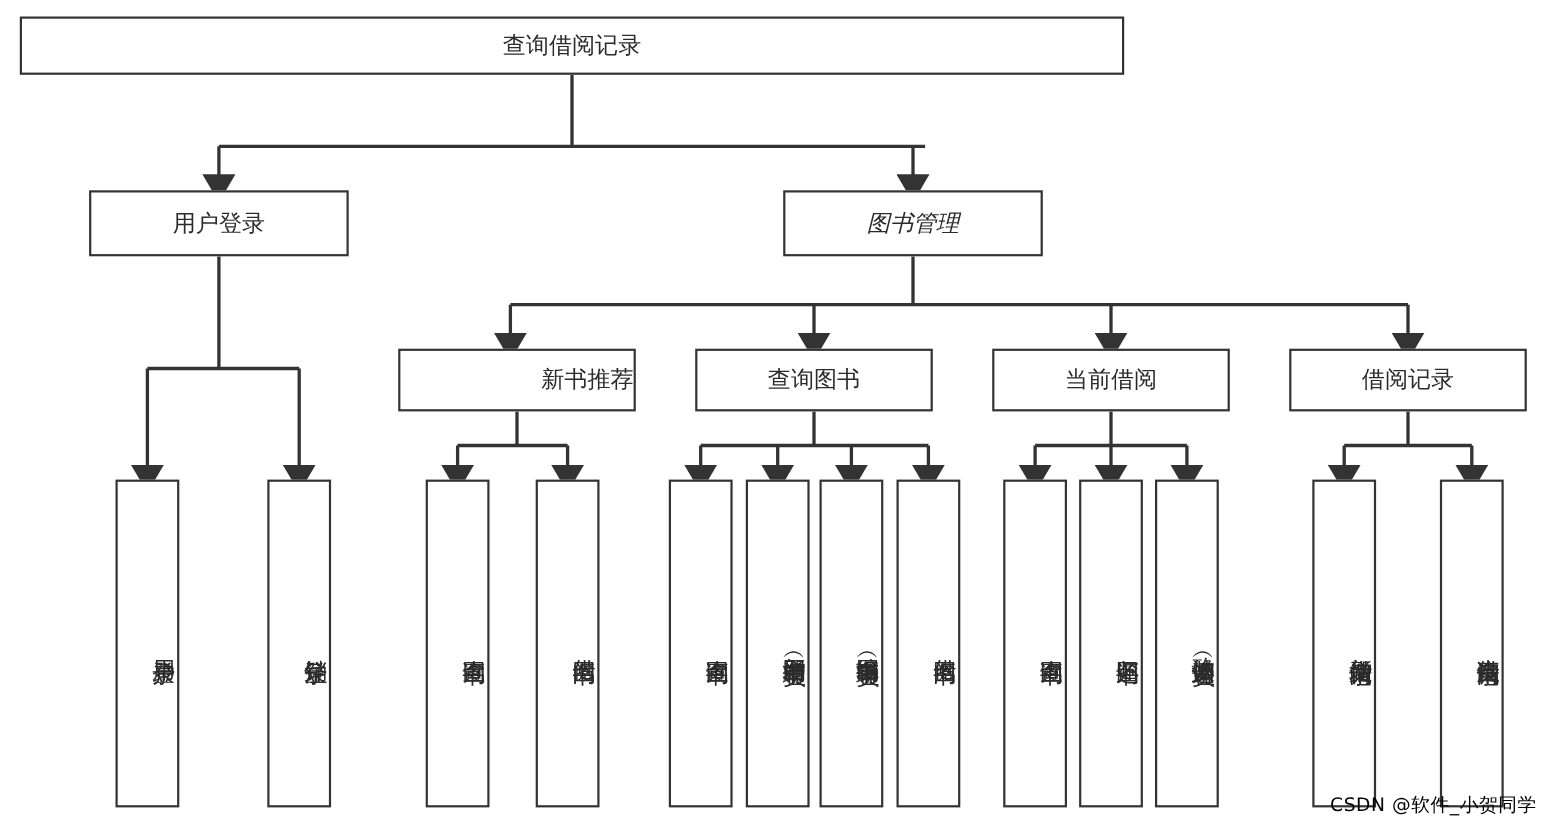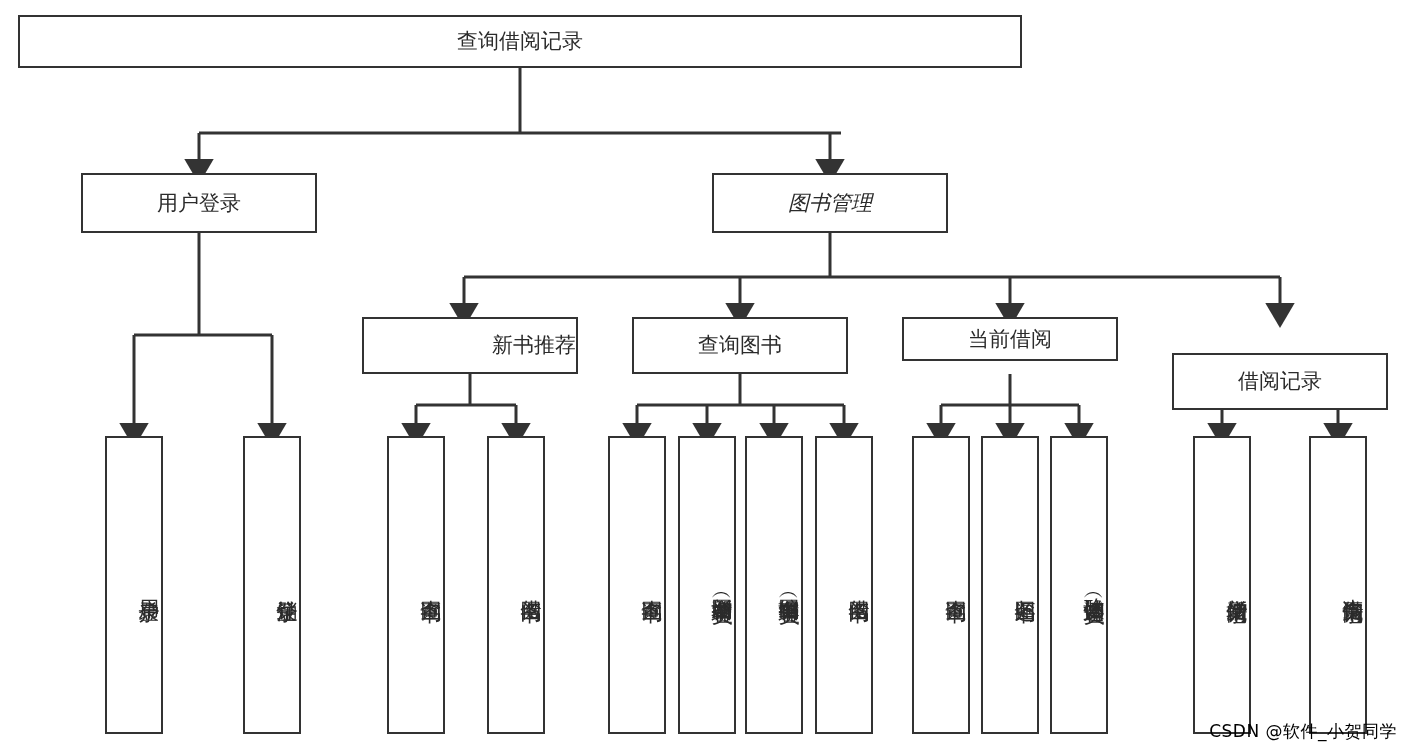--- a/index.html
+++ b/index.html
@@ -128,24 +128,24 @@
   <div class="node horiz" style="left:712px; top:173px; width:236px; height:60px;font-style:italic;">
     <span>图书管理</span>
   </div>
 
   <div class="node horiz" style="left:362px; top:317px; width:216px; height:57px;justify-content:flex-end;">
     <span>新书推荐</span>
   </div>
   <div class="node horiz" style="left:632px; top:317px; width:216px; height:57px;">
     <span>查询图书</span>
   </div>
-  <div class="node horiz" style="left:902px; top:317px; width:216px; height:44px;">
+  <div class="node horiz" style="left:902px; top:317px; width:216px; height:57px;">
     <span>当前借阅</span>
   </div>
-  <div class="node horiz" style="left:1172px; top:317px; width:216px; height:57px;margin-top:36px;">
+  <div class="node horiz" style="left:1172px; top:317px; width:216px; height:57px;">
     <span>借阅记录</span>
   </div>
 
   <div class="node vert" style="left:105px; top:436px; width:58px; height:298px;">
     <span class="vlabel">用户登录</span>
   </div>
   <div class="node vert" style="left:243px; top:436px; width:58px; height:298px;">
     <span class="vlabel">注销登录</span>
   </div>
 

